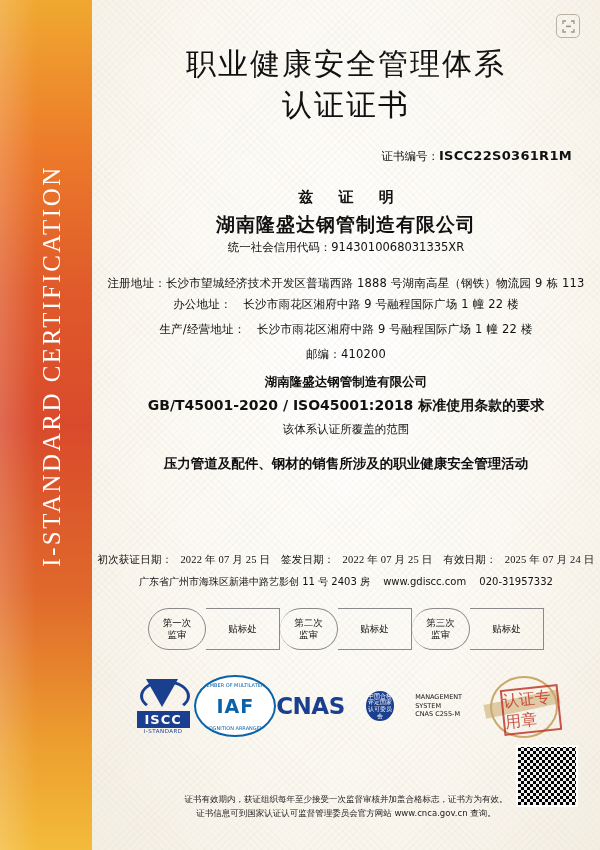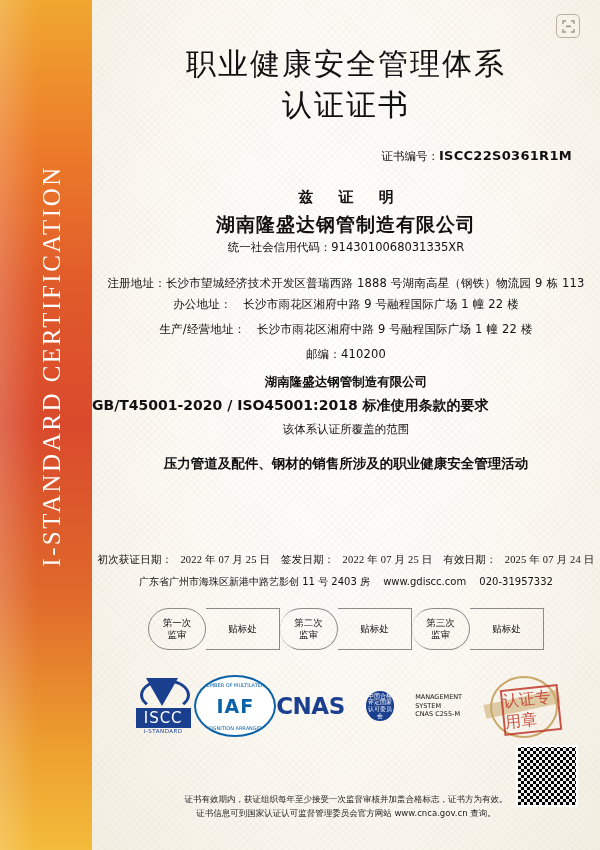--- a/index.html
+++ b/index.html
@@ -144,21 +144,21 @@
     text-align: center;
     font-size: 12.5px;
     font-weight: bold;
     color: #111;
     font-family: "DejaVu Sans", sans-serif;
   }
   .standard {
     position: absolute;
     left: 0; top: 397px;
     width: 508px;
-    text-align: left;
+    text-align: center;
     font-size: 14px;
     font-weight: bold;
     color: #111;
     font-family: "DejaVu Sans", sans-serif;
   }
   .scope-label {
     position: absolute;
     left: 0; top: 422px;
     width: 508px;
     text-align: center;
@@ -251,21 +251,21 @@
   .iscc-arc {
     position: absolute; left: 0; top: 1px;
     width: 44px; height: 26px;
     border: 3px solid #1b3f8f;
     border-bottom-color: transparent;
     border-radius: 50%;
   }
   .iscc-text {
     margin-top: 2px;
     background: #1b3f8f; color: #fff;
-    font-size: 15px; font-weight: normal;
+    font-size: 13px; font-weight: bold;
     padding: 1px 8px;
     letter-spacing: 1px;
     font-family: "DejaVu Sans", sans-serif;
     text-align: center;
   }
   .iscc-sub {
     font-size: 5.5px; color: #1b3f8f; letter-spacing: 0.5px;
     font-family: "DejaVu Sans", sans-serif;
   }
   .logo-iaf {

